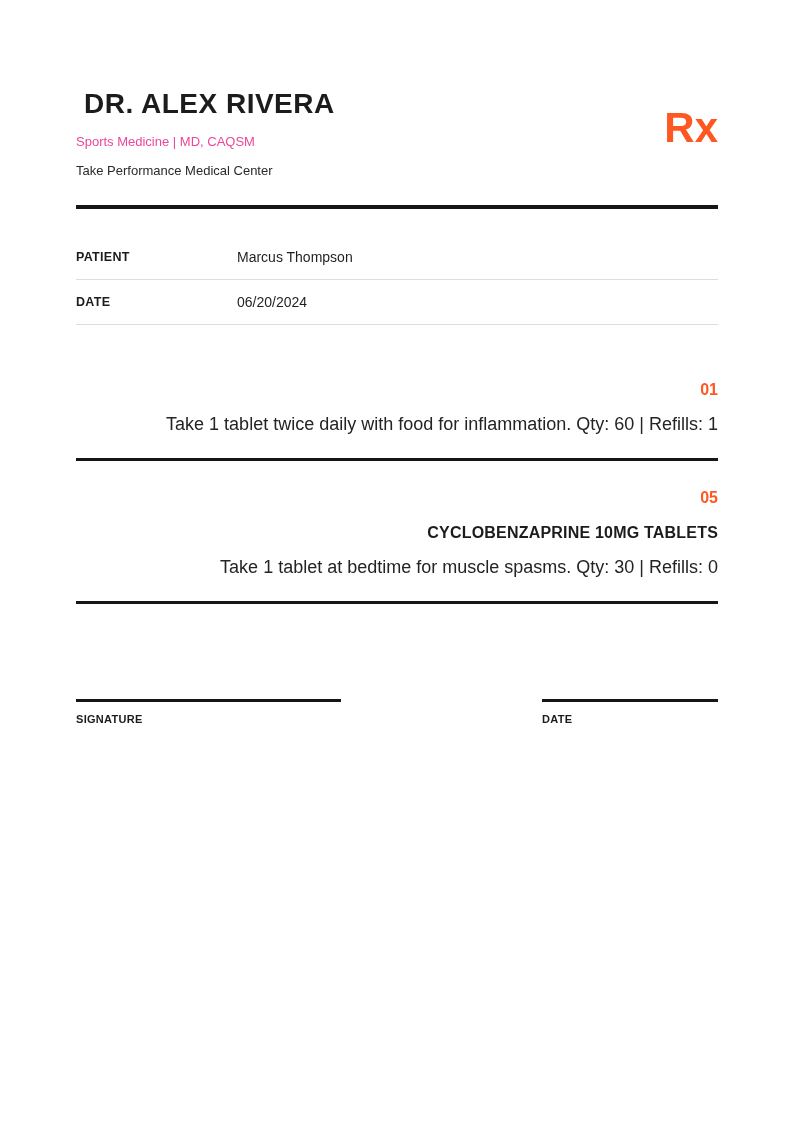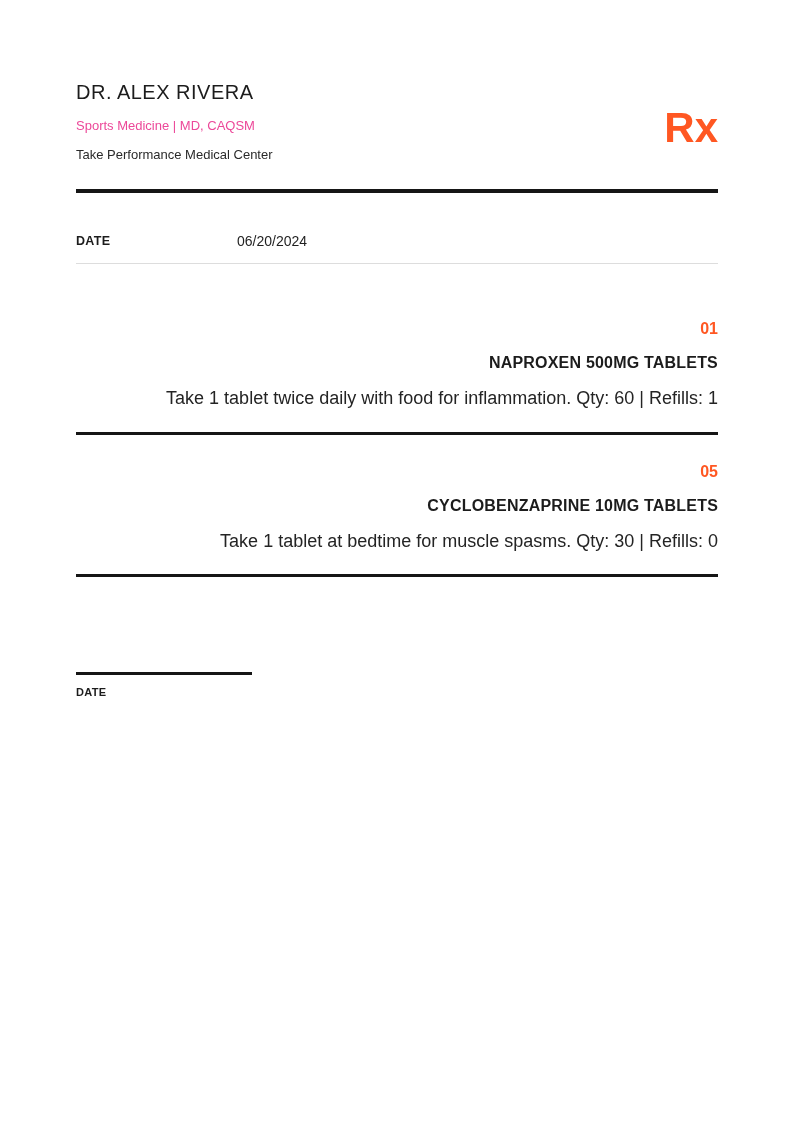--- a/index.html
+++ b/index.html
@@ -17,23 +17,23 @@
   }
   .page {
     position: relative;
     width: 794px;
     height: 1123px;
     padding: 82px 76px 0 76px;
   }
 
   
   .doctor-name {
-    margin: 0;
-    font-size: 20px;
-    font-weight: 400;
+    margin: 8px;
+    font-size: 28px;
+    font-weight: 700;
     letter-spacing: 0.5px;
     color: #1c1c1c;
     line-height: 1;
   }
   .doctor-credentials {
     margin: 17px 0 0 0;
     font-size: 13px;
     color: #ec4899;
     line-height: 1.15;
   }
@@ -140,43 +140,50 @@
     <h1 class="doctor-name">DR. ALEX RIVERA</h1>
     <p class="doctor-credentials">Sports Medicine | MD, CAQSM</p>
     <p class="clinic-name">Take Performance Medical Center</p>
     <div class="rx-symbol">Rx</div>
   </header>
 
   <div class="rule-thick"></div>
 
   <section class="info-table">
     <div class="info-row">
+      <div class="info-label">PATIENT</div>
+      <div class="info-value">Marcus Thompson</div>
+    </div>
+    <div class="info-row">
       <div class="info-label">DATE</div>
       <div class="info-value">06/20/2024</div>
     </div>
   </section>
 
   <section class="rx-list">
 
     <article class="rx-item">
       <div class="rx-number">01</div>
-      <div class="rx-name">NAPROXEN 500MG TABLETS</div>
       <div class="rx-instructions">Take 1 tablet twice daily with food for inflammation. Qty: 60 | Refills: 1</div>
       <div class="rule-med"></div>
     </article>
 
     <article class="rx-item">
       <div class="rx-number">05</div>
       <div class="rx-name">CYCLOBENZAPRINE 10MG TABLETS</div>
       <div class="rx-instructions">Take 1 tablet at bedtime for muscle spasms. Qty: 30 | Refills: 0</div>
       <div class="rule-med"></div>
     </article>
 
   </section>
 
   <section class="signature-block">
+    <div class="sig-col-left">
+      <div class="sig-line"></div>
+      <div class="sig-label">SIGNATURE</div>
+    </div>
     <div class="sig-col-right">
       <div class="sig-line"></div>
       <div class="sig-label">DATE</div>
     </div>
   </section>
 
 </div>
 
 </body></html>

